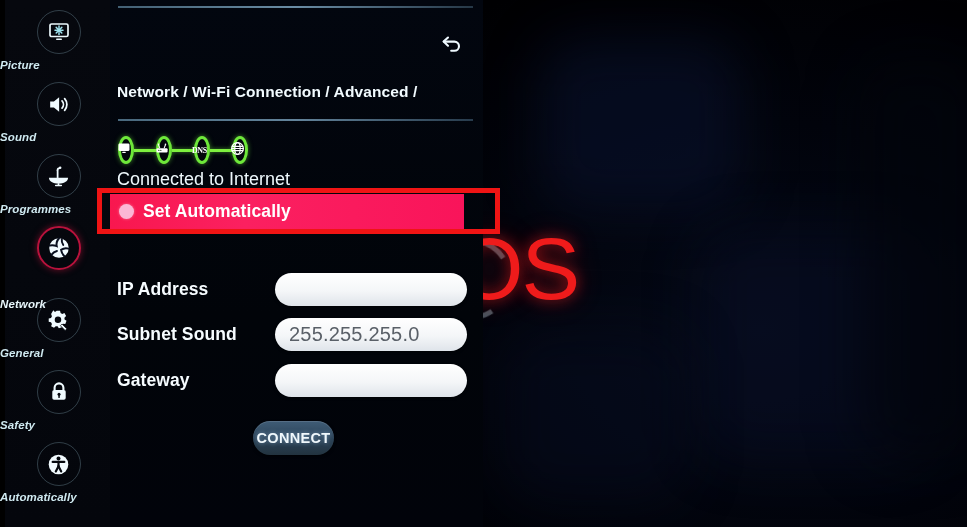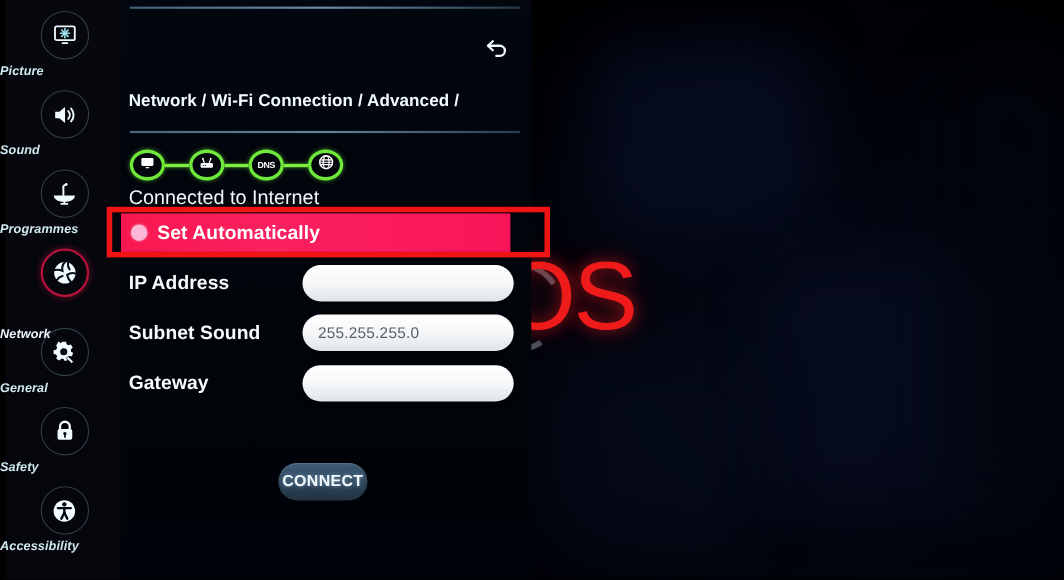--- a/index.html
+++ b/index.html
@@ -157,30 +157,31 @@
   }
 
   
   #status-strip {
     position: absolute;
     left: 118px; top: 136px;
     display: flex;
     align-items: center;
   }
   .status-node {
-    width: 32px; height: 28px;
+    width: 16px; height: 28px;
     border-radius: 50%;
     border: 3px solid #6ee83a;
     background: #03060c;
     display: flex;
     align-items: center;
-    justify-content: center;
+    justify-content: flex-end;
     box-shadow: 0 0 5px rgba(110,232,58,0.55);
     box-sizing: border-box;
     flex: none;
+    font-family: Liberation Serif, serif;
   }
   .status-link {
     width: 22px;
     height: 3px;
     background: #7ef03f;
     box-shadow: 0 0 4px rgba(110,232,58,0.6);
     flex: none;
   }
   .node-dns-text {
     font-size: 8px;
@@ -230,20 +231,21 @@
   }
 
   
   .form-row {
     position: absolute;
     left: 117px;
     width: 350px;
     height: 34px;
     display: flex;
     align-items: center;
+    margin-top: 32px;
   }
   .form-label {
     font-size: 17.5px;
     font-weight: 700;
     color: #f6fcff;
     width: 158px;
     flex: none;
     letter-spacing: 0.1px;
   }
   .form-field {
@@ -252,21 +254,21 @@
     border-radius: 17px;
     background: linear-gradient(180deg, #ffffff 0%, #f4f6f8 55%, #dfe4ea 100%);
     box-shadow: 0 1px 3px rgba(0,0,0,0.55);
     display: flex;
     align-items: center;
     padding: 0 14px;
     box-sizing: border-box;
     flex: none;
   }
   .field-text {
-    font-size: 14px;
+    font-size: 20px;
     color: #5a6068;
     font-weight: 400;
     letter-spacing: 0.2px;
   }
   .field-text.redacted {
     color: transparent;
     background: linear-gradient(90deg, #b8bcc2 0%, #d4d7dc 18%, #b2b6bc 36%, #dadde1 52%, #b9bdc3 72%, #cfd2d7 88%, #c6c9ce 100%);
     filter: blur(3.2px);
     border-radius: 3px;
     height: 13px;
@@ -395,21 +397,21 @@
       <div class="nav-circle">
         <svg width="25" height="25" viewBox="0 0 24 24">
           <circle cx="12" cy="12" r="9.4" fill="#f2fbff"></circle>
           <circle cx="12" cy="6.2" r="1.9" fill="#06090f"></circle>
           <path d="M6.4 9.5h11.2" stroke="#06090f" stroke-width="2.1" stroke-linecap="round"></path>
           <path d="M12 9.5v5.2" stroke="#06090f" stroke-width="2.1" stroke-linecap="round"></path>
           <path d="M12 13.6l-2.6 5.1" stroke="#06090f" stroke-width="2.1" stroke-linecap="round"></path>
           <path d="M12 13.6l2.6 5.1" stroke="#06090f" stroke-width="2.1" stroke-linecap="round"></path>
         </svg>
       </div>
-      <div class="nav-label">Accessibility</div>
+      <div class="nav-label">Automatically</div>
     </div>
   </nav>
 
   <section id="panel"></section>
   <div id="panel-top-rule"></div>
 
 
   <div id="back-button">
     <span>
       <svg width="24" height="22" viewBox="0 0 24 22">

